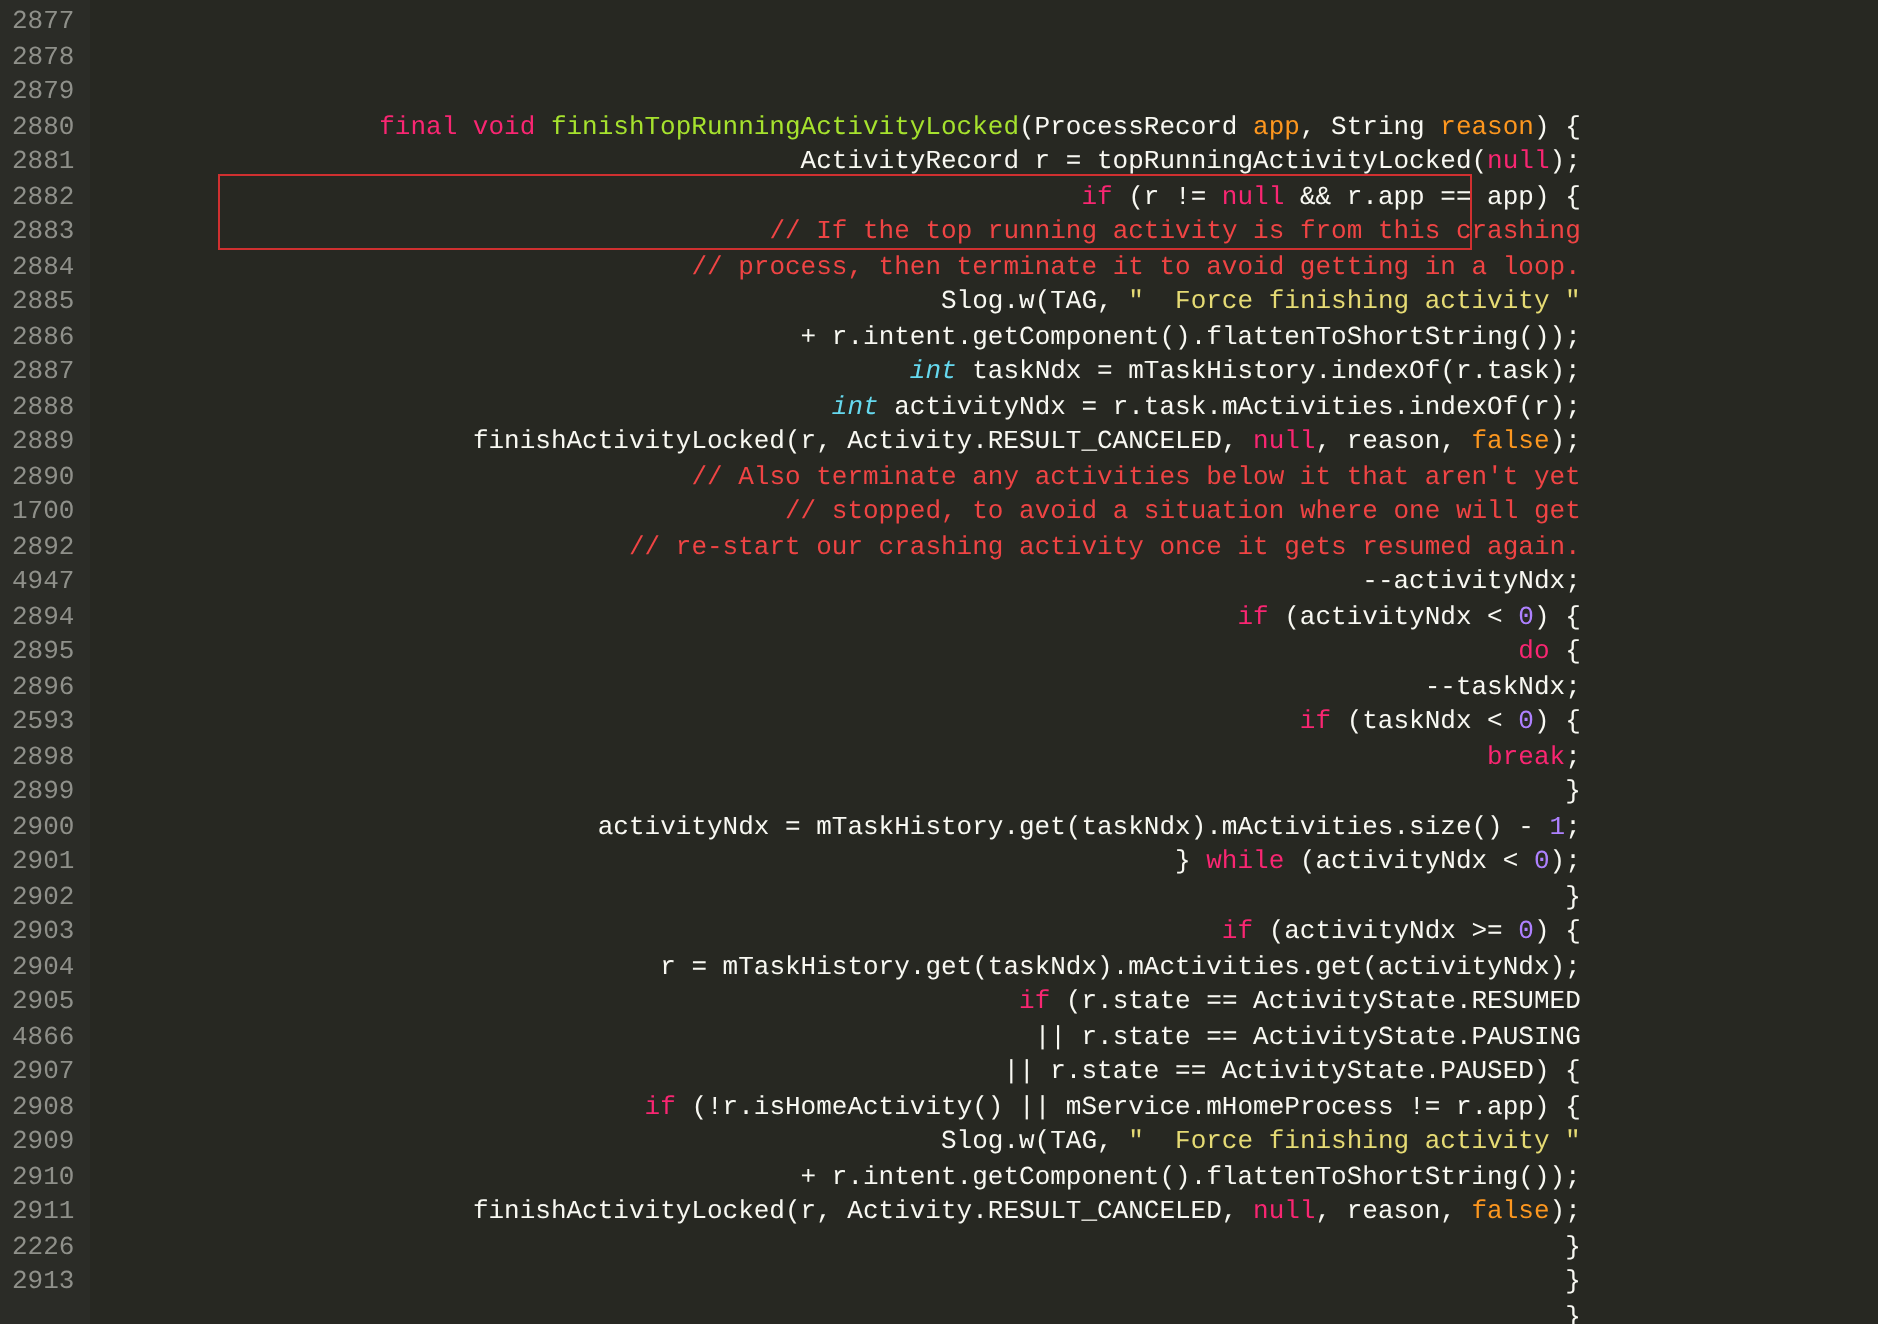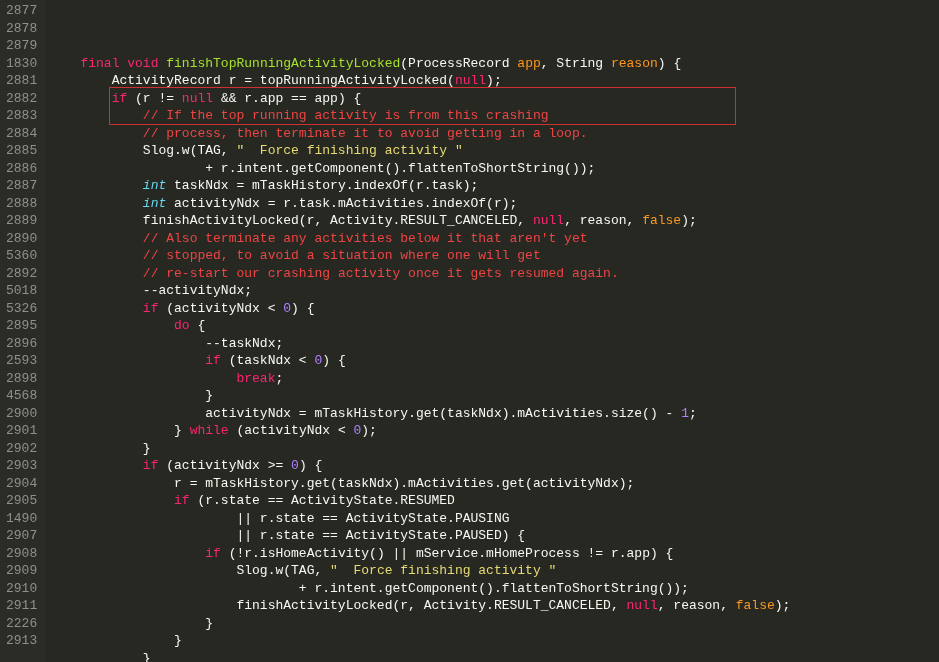--- a/index.html
+++ b/index.html
@@ -25,20 +25,21 @@
     user-select: none;
     flex-shrink: 0;
   }
   .gutter div {
     height: 17.5px;
   }
   .code {
     padding: 2px 0 0 4px;
     position: relative;
     white-space: pre;
+    text-align: right;
   }
   .code-line {
     height: 17.5px;
   }
   .highlight-box {
     position: absolute;
     border: 1.5px solid #d03030;
     left: 64px;
     top: 87px;
     width: 625px;
@@ -54,47 +55,47 @@
   .cm { color: #ef4444; }       
 </style>
 </head>
 <body>
 
 <div class="editor">
   <div class="gutter" id="gutter">
       <div>2877</div>
       <div>2878</div>
       <div>2879</div>
-      <div>1830</div>
+      <div>2880</div>
       <div>2881</div>
       <div>2882</div>
       <div>2883</div>
       <div>2884</div>
       <div>2885</div>
       <div>2886</div>
       <div>2887</div>
       <div>2888</div>
       <div>2889</div>
       <div>2890</div>
-      <div>5360</div>
+      <div>1700</div>
       <div>2892</div>
-      <div>5018</div>
-      <div>5326</div>
+      <div>4947</div>
+      <div>2894</div>
       <div>2895</div>
       <div>2896</div>
       <div>2593</div>
       <div>2898</div>
-      <div>4568</div>
+      <div>2899</div>
       <div>2900</div>
       <div>2901</div>
       <div>2902</div>
       <div>2903</div>
       <div>2904</div>
       <div>2905</div>
-      <div>1490</div>
+      <div>4866</div>
       <div>2907</div>
       <div>2908</div>
       <div>2909</div>
       <div>2910</div>
       <div>2911</div>
       <div>2226</div>
       <div>2913</div>
     </div>
   <div class="code" id="code">
     <div class="highlight-box"></div>

